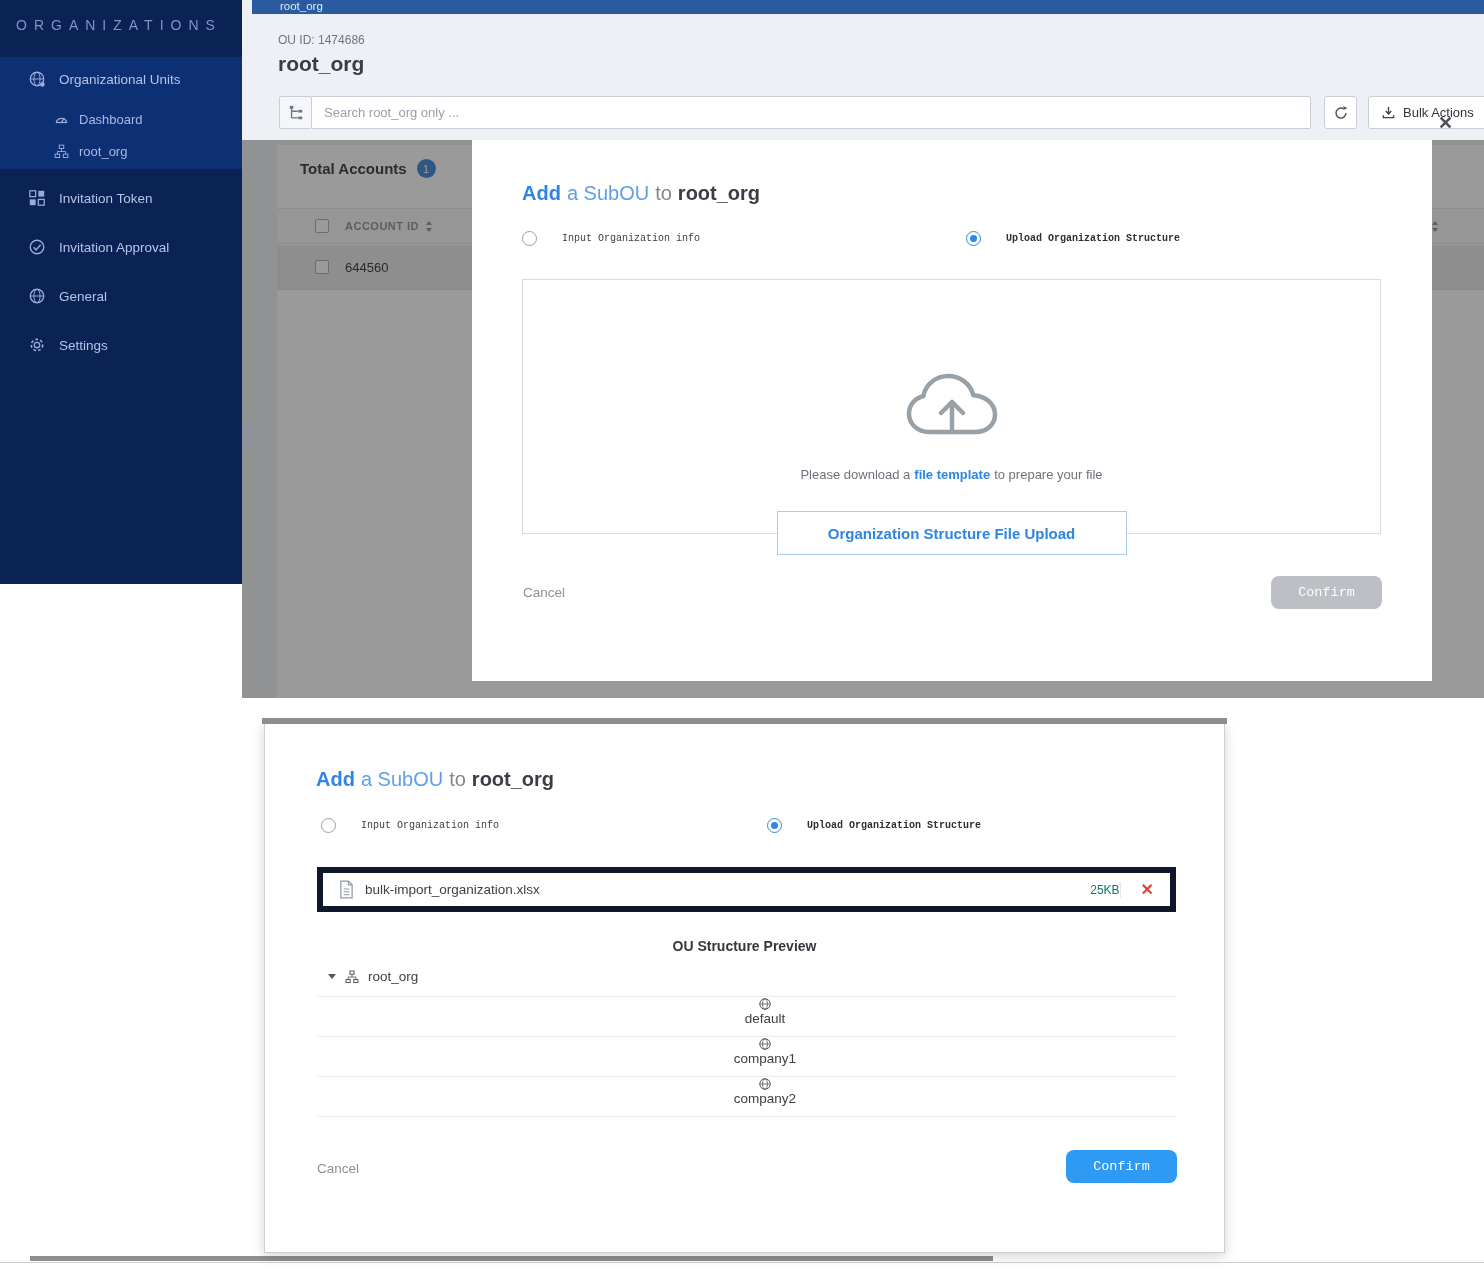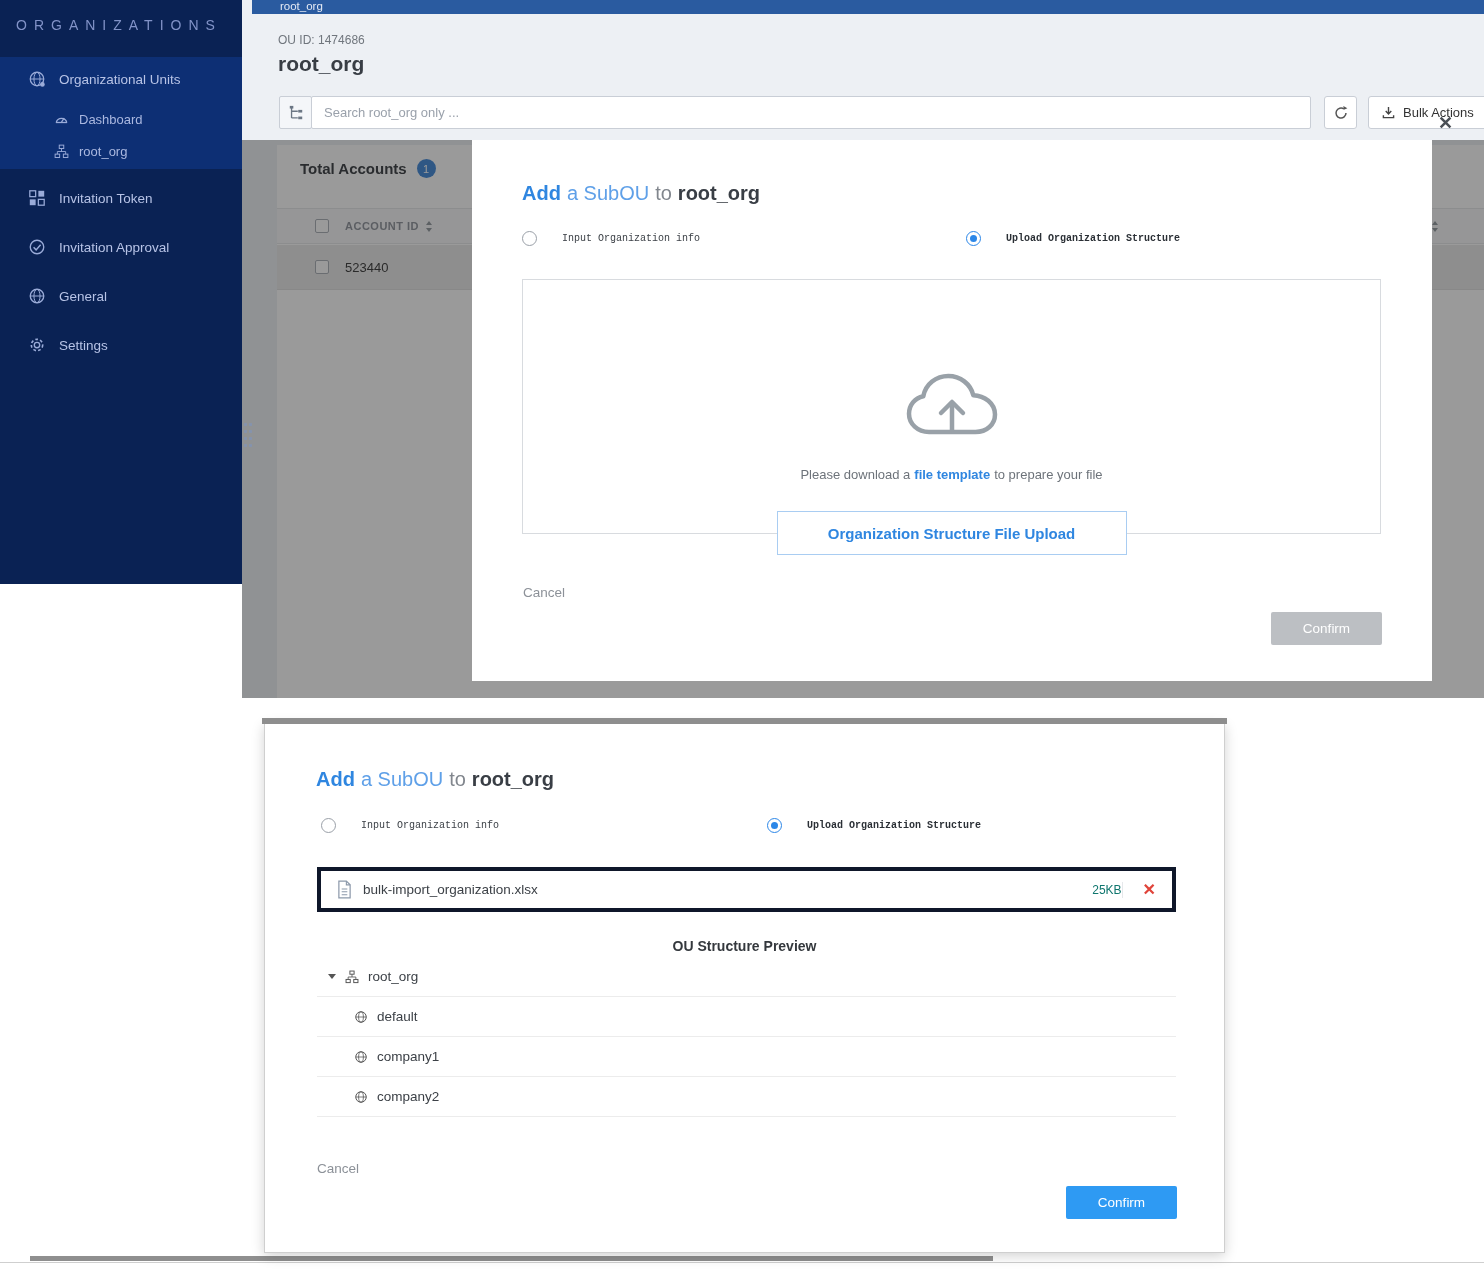--- a/index.html
+++ b/index.html
@@ -80,23 +80,23 @@
   .t-org { color:#393e45; font-weight:700; }
   .radio-opt { position:absolute; display:flex; align-items:center; gap:25px; font-size:10px;
                color:#3c4147; cursor:pointer;font-family:Liberation Mono, monospace; }
   .radio { position:relative; width:15px; height:15px; border-radius:50%; border:1px solid #9aa0a8;
            background:#fff; flex:0 0 auto; }
   .radio.on { border-color:#2c87e8; }
   .radio.on::after { content:""; position:absolute; left:3px; top:3px; width:7px; height:7px;
                      border-radius:50%; background:#2c87e8; }
   .radio-label-strong { font-weight:700; color:#2b3036; }
   .m-cancel { position:absolute; font-size:13.5px; color:#8c9198; cursor:pointer; }
-  .m-confirm { position:absolute; width:111px; height:33px; border:none; border-radius:2px; font-size:13.5px;
+  .m-confirm { position:absolute; width:111px; height:33px; border:none; border-radius:8px; font-size:13.5px;
                color:#fff; display:flex; align-items:center; justify-content:center; cursor:pointer;
-               font-family:Liberation Sans, sans-serif;margin-top:36px; }
+               font-family:Liberation Mono, monospace; }
   .m-confirm.disabled { background:#bcbfc3; }
   .m-confirm.enabled { background:#2e9af3; }
 
   
   .modal-upload { position:absolute; left:472px; top:140px; width:960px; height:541px; background:#fff; z-index:20; }
   .modal-upload .m-title { left:50px; top:42px; }
   .modal-upload .opt1 { left:50px; top:91px; }
   .modal-upload .opt2 { left:494px; top:91px; }
   .upload-box { position:absolute; left:50px; top:139px; width:859px; height:255px; border:1px solid #d8dbdf; }
   .cloud { position:absolute; left:50%; top:92px; transform:translateX(-50%); color:#99a1a8; }
@@ -109,36 +109,36 @@
   .modal-upload .m-cancel { left:51px; top:445px; }
   .modal-upload .m-confirm { left:799px; top:436px; }
 
   
   .modal2-topstrip { position:absolute; left:262px; top:718px; width:965px; height:6px; background:#8e8e8e; z-index:6; }
   .modal-preview { position:absolute; left:264px; top:723px; width:961px; height:530px; background:#fff;
                    border:1px solid #cfcfcf; box-shadow:0 3px 12px rgba(0,0,0,0.18); z-index:5; }
   .modal-preview .m-title { left:51px; top:44px; }
   .modal-preview .opt1 { left:56px; top:94px; }
   .modal-preview .opt2 { left:502px; top:94px; }
-  .file-row { position:absolute; left:52px; top:143px; width:859px; height:45px; border:4px solid #0f172a;
+  .file-row { position:absolute; left:52px; top:143px; width:859px; height:45px; border:6px solid #0f172a;
               display:flex; align-items:center; padding:0 16px; }
   .file-icon { color:#8c99aa; flex:0 0 auto; }
   .file-name { margin-left:11px; font-size:13.5px; color:#3c4147; flex:1; }
   .file-size { font-size:12px; color:#0f766e; }
   .file-x { padding-left:20px; border-left:1px solid #e6e8eb; color:#e0443a; font-size:16px; font-weight:700;
             cursor:pointer; line-height:1; }
   .preview-title { position:absolute; left:0; right:0; top:214px; text-align:center; font-size:14px;
                    font-weight:700; color:#34383d; }
   .tree { position:absolute; left:52px; top:233px; width:859px; }
   .tree-row { height:40px; display:flex; align-items:center; border-bottom:1px solid #ececec;
               font-size:13.5px; color:#3c4147; }
   .tree-row .caret { margin-left:11px; width:0; height:0; border-left:4.5px solid transparent;
                      border-right:4.5px solid transparent; border-top:5.5px solid #555; cursor:pointer; }
   .tree-row .org-ic { color:#555; margin-left:9px; }
-  .tree-row.child { padding-left:28px; }
+  .tree-row.child { padding-left:28px;flex-direction:column; }
   .tree-row .tlabel { margin-left:9px; }
   .modal-preview .m-cancel { left:52px; top:437px; }
   .modal-preview .m-confirm { left:801px; top:426px; }
 
   
   .hscroll-thumb { position:absolute; left:30px; top:1256px; width:963px; height:5px; background:#8f8f8f; cursor:pointer; }
   .hscroll-track { position:absolute; left:0; top:1262px; width:1484px; height:1px; background:#cfcfcf; }
 </style>
 </head>
 <body>
@@ -285,21 +285,21 @@
           </span>
       </span>
       <span class="sort sort-right">
           <span class="tri-up"></span>
           <span class="tri-down"></span>
         </span>
     </div>
 
     <div class="table-row">
       <span class="checkbox cb-head"></span>
-      <span class="row-id">523440</span>
+      <span class="row-id">644560</span>
     </div>
   </div>
 </div>
 
 <div class="backdrop"></div>
 <div class="grip"></div>
 <div class="close-x">✕</div>
 
 <div class="modal-upload">
   <div class="m-title">

